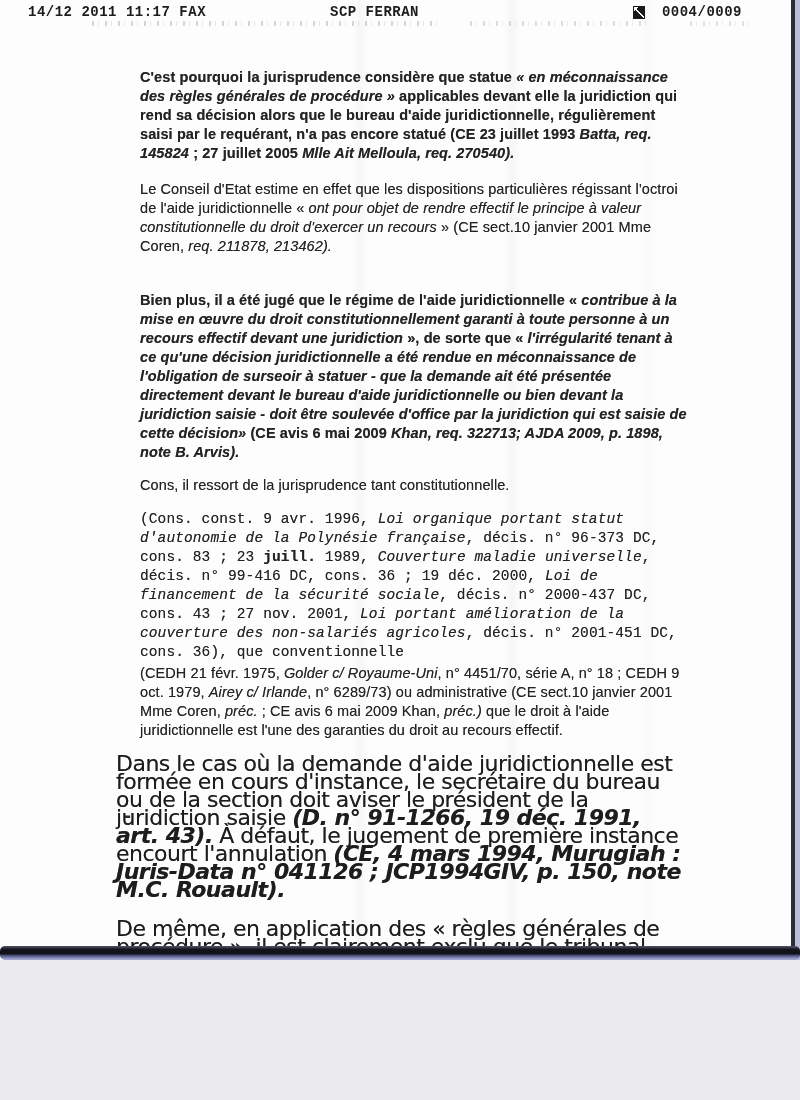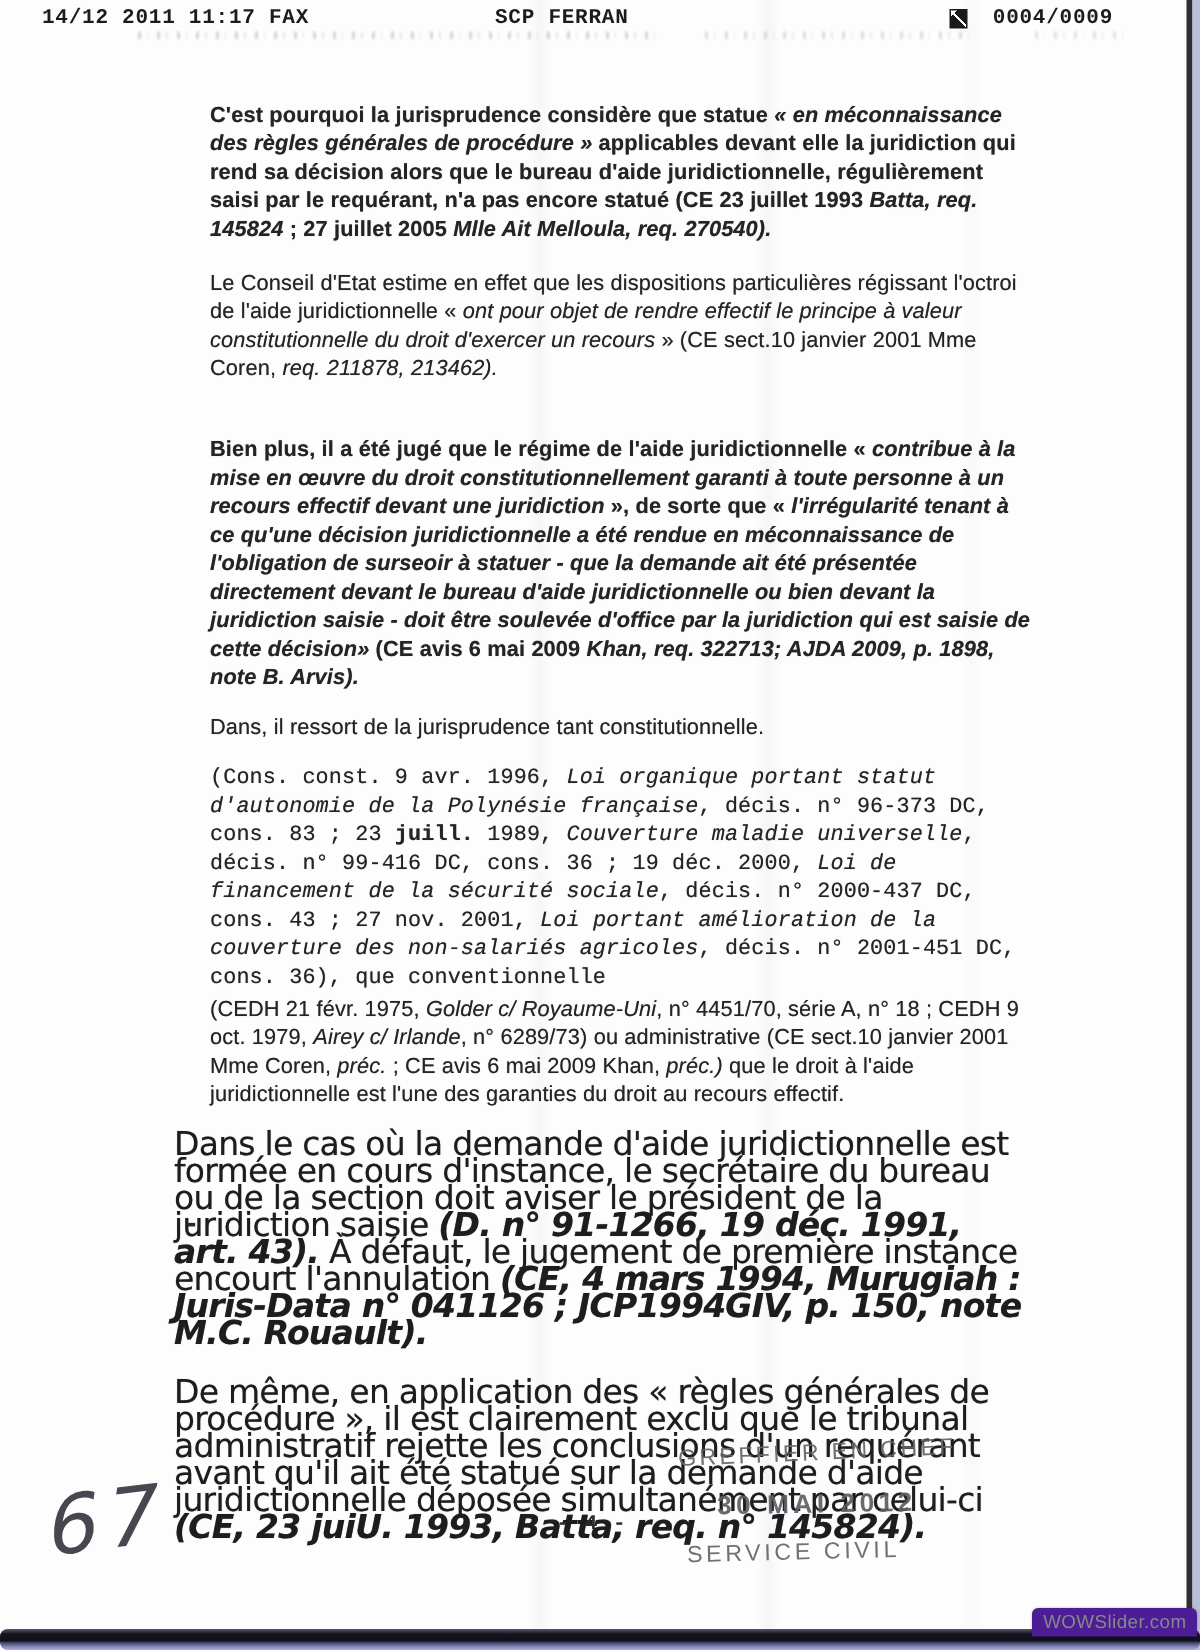--- a/index.html
+++ b/index.html
@@ -1,17 +1,17 @@
 <!DOCTYPE html>
 <html><head>
 <meta charset="utf-8">
 <style>
   html,body{margin:0;padding:0;}
   body{width:800px;height:1100px;overflow:hidden;background:#e9e9ee;font-family:"Liberation Sans",sans-serif;}
-  .page{position:relative;width:800px;height:1100px;background:#fdfdfd;overflow:hidden;}
+  .page{position:relative;width:800px;height:960px;background:#fdfdfd;overflow:hidden;}
 
   
   .page::before{content:"";position:absolute;inset:0;pointer-events:none;
     background:
       linear-gradient(90deg,transparent 44%,rgba(190,190,195,.10) 45%,transparent 46%),
       linear-gradient(90deg,transparent 63%,rgba(190,190,195,.12) 64%,transparent 65%),
       linear-gradient(90deg,transparent 80%,rgba(200,200,205,.08) 81%,transparent 82%);}
 
   
   .fax-header{position:absolute;top:4px;left:0;right:0;height:18px;
@@ -90,21 +90,21 @@
     </span>
   </div>
   <div class="smudge smudge-1"></div>
   <div class="smudge smudge-2"></div>
   <div class="smudge smudge-3"></div>
 
   <div class="doc-body" id="doc-body">
       <p class="para body"><span>C'est pourquoi la jurisprudence considère que statue </span><span class="it">« en méconnaissance des règles générales de procédure »</span><span> applicables devant elle la juridiction qui rend sa décision alors que le bureau d'aide juridictionnelle, régulièrement saisi par le requérant, n'a pas encore statué (CE 23 juillet 1993 </span><span class="it">Batta, req. 145824</span><span> ; 27 juillet 2005 </span><span class="it">Mlle Ait Melloula, req. 270540).</span></p>
       <p class="para body"><span>Le Conseil d'Etat estime en effet que les dispositions particulières régissant l'octroi de l'aide juridictionnelle « </span><span class="it">ont pour objet de rendre effectif le principe à valeur constitutionnelle du droit d'exercer un recours</span><span> » (CE sect.10 janvier 2001 Mme Coren, </span><span class="it">req. 211878, 213462).</span></p>
       <p class="para body"><span>Bien plus, il a été jugé que le régime de l'aide juridictionnelle « </span><span class="it">contribue à la mise en œuvre du droit constitutionnellement garanti à toute personne à un recours effectif devant une juridiction</span><span> », de sorte que « </span><span class="it">l'irrégularité tenant à ce qu'une décision juridictionnelle a été rendue en méconnaissance de l'obligation de surseoir à statuer - que la demande ait été présentée directement devant le bureau d'aide juridictionnelle ou bien devant la juridiction saisie - doit être soulevée d'office par la juridiction qui est saisie de cette décision»</span><span> (CE avis 6 mai 2009 </span><span class="it">Khan, req. 322713; AJDA 2009, p. 1898, note B. Arvis).</span></p>
-      <p class="para body"><span>Dans, il ressort de la jurisprudence tant constitutionnelle.</span></p>
+      <p class="para body"><span>Cons, il ressort de la jurisprudence tant constitutionnelle.</span></p>
       <p class="para body"><span>(Cons. const. 9 avr. 1996, </span><span class="it">Loi organique portant statut d'autonomie de la Polynésie française</span><span>, décis. n° 96-373 DC, cons. 83 ; 23 </span><span class="bd">juill.</span><span> 1989, </span><span class="it">Couverture maladie universelle</span><span>, décis. n° 99-416 DC, cons. 36 ; 19 déc. 2000, </span><span class="it">Loi de financement de la sécurité sociale</span><span>, décis. n° 2000-437 DC, cons. 43 ; 27 nov. 2001, </span><span class="it">Loi portant amélioration de la couverture des non-salariés agricoles</span><span>, décis. n° 2001-451 DC, cons. 36), que conventionnelle</span></p>
       <p class="para body"><span>(CEDH 21 févr. 1975, </span><span class="it">Golder c/ Royaume-Uni</span><span>, n° 4451/70, série A, n° 18 ; CEDH 9 oct. 1979, </span><span class="it">Airey c/ Irlande</span><span>, n° 6289/73) ou administrative (CE sect.10 janvier 2001 Mme Coren, </span><span class="it">préc.</span><span> ; CE avis 6 mai 2009 Khan, </span><span class="it">préc.)</span><span> que le droit à l'aide juridictionnelle est l'une des garanties du droit au recours effectif.</span></p>
       <p class="para big"><span>Dans le cas où la demande d'aide juridictionnelle est formée en cours d'instance, le secrétaire du bureau ou de la section doit aviser le président de la juridiction saisie </span><span class="bdit">(D. n° 91-1266, 19 déc. 1991, art. 43).</span><span> À défaut, le jugement de première instance encourt l'annulation </span><span class="bdit">(CE, 4 mars 1994, Murugiah : Juris-Data n° 041126 ; JCP1994GIV, p. 150, note M.C. Rouault).</span></p>
       <p class="para big"><span>De même, en application des « règles générales de procédure », il est clairement exclu que le tribunal administratif rejette les conclusions d'un requérant avant qu'il ait été statué sur la demande d'aide juridictionnelle déposée simultanément par celui-ci </span><span class="bdit">(CE, 23 juiU. 1993, Batta, req. n° 145824).</span></p>
     </div>
 
   <div class="dash-artifact">-</div>
 
   <div class="stamp">
     <div class="stamp-line1">GREFFIER EN CHEF</div>

